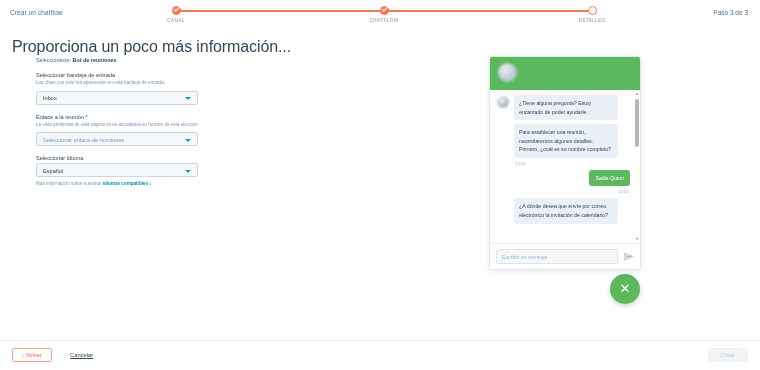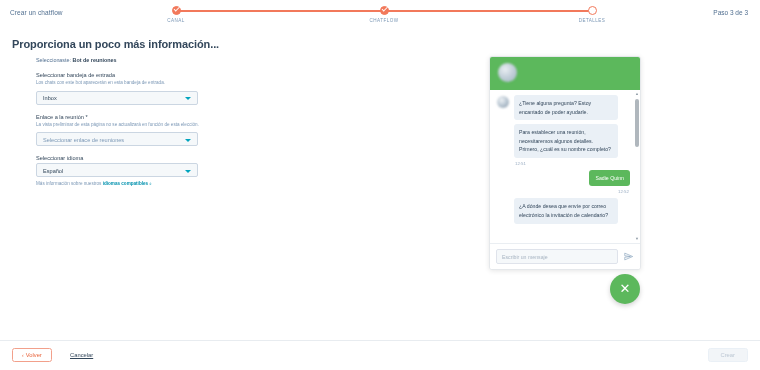--- a/index.html
+++ b/index.html
@@ -49,21 +49,21 @@
     margin-top:3px;font-size:4.6px;letter-spacing:.45px;
     color:#7c98b6;text-transform:uppercase;
   }
   .step1{left:8px;}
   .step2{left:216px;}
   .step3{left:424px;}
 
   
   .heading{
     position:absolute;left:12px;top:38px;
-    font-size:11px;font-weight:bold;color:#33475b;letter-spacing:-.1px;
+    font-size:16px;font-weight:normal;color:#33475b;letter-spacing:-.1px;
   }
   .form{position:absolute;left:36px;top:57px;width:200px;}
   .selected-line{font-size:5.4px;color:#516f90;margin-bottom:9px;}
   .selected-line b{color:#33475b;font-weight:bold;}
 
   .field{margin-bottom:9px;}
   .field-label{font-size:5.6px;color:#33475b;margin-bottom:2px;font-weight:normal;}
   .field-help{font-size:4.6px;color:#7c98b6;line-height:1.45;margin-bottom:4px;}
   .select{
     position:relative;width:162px;height:14px;

